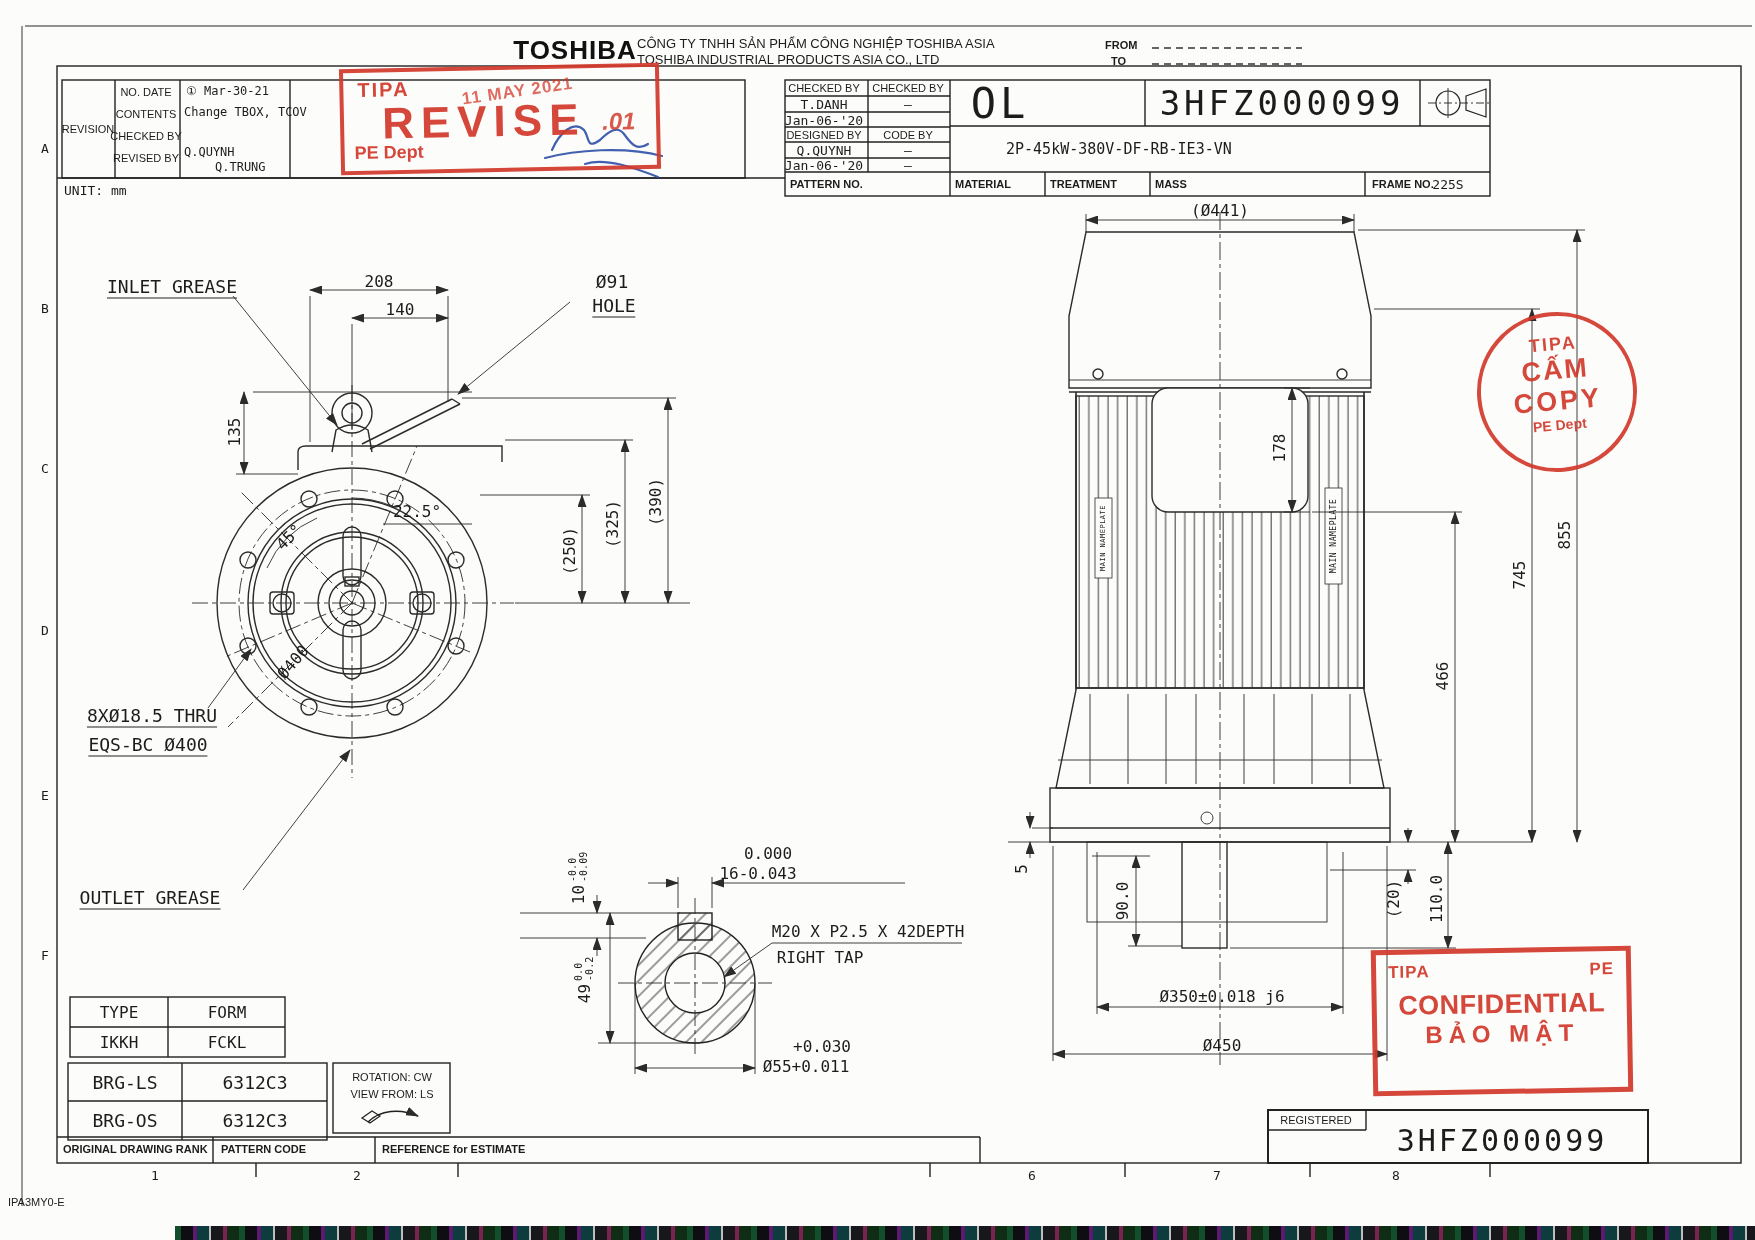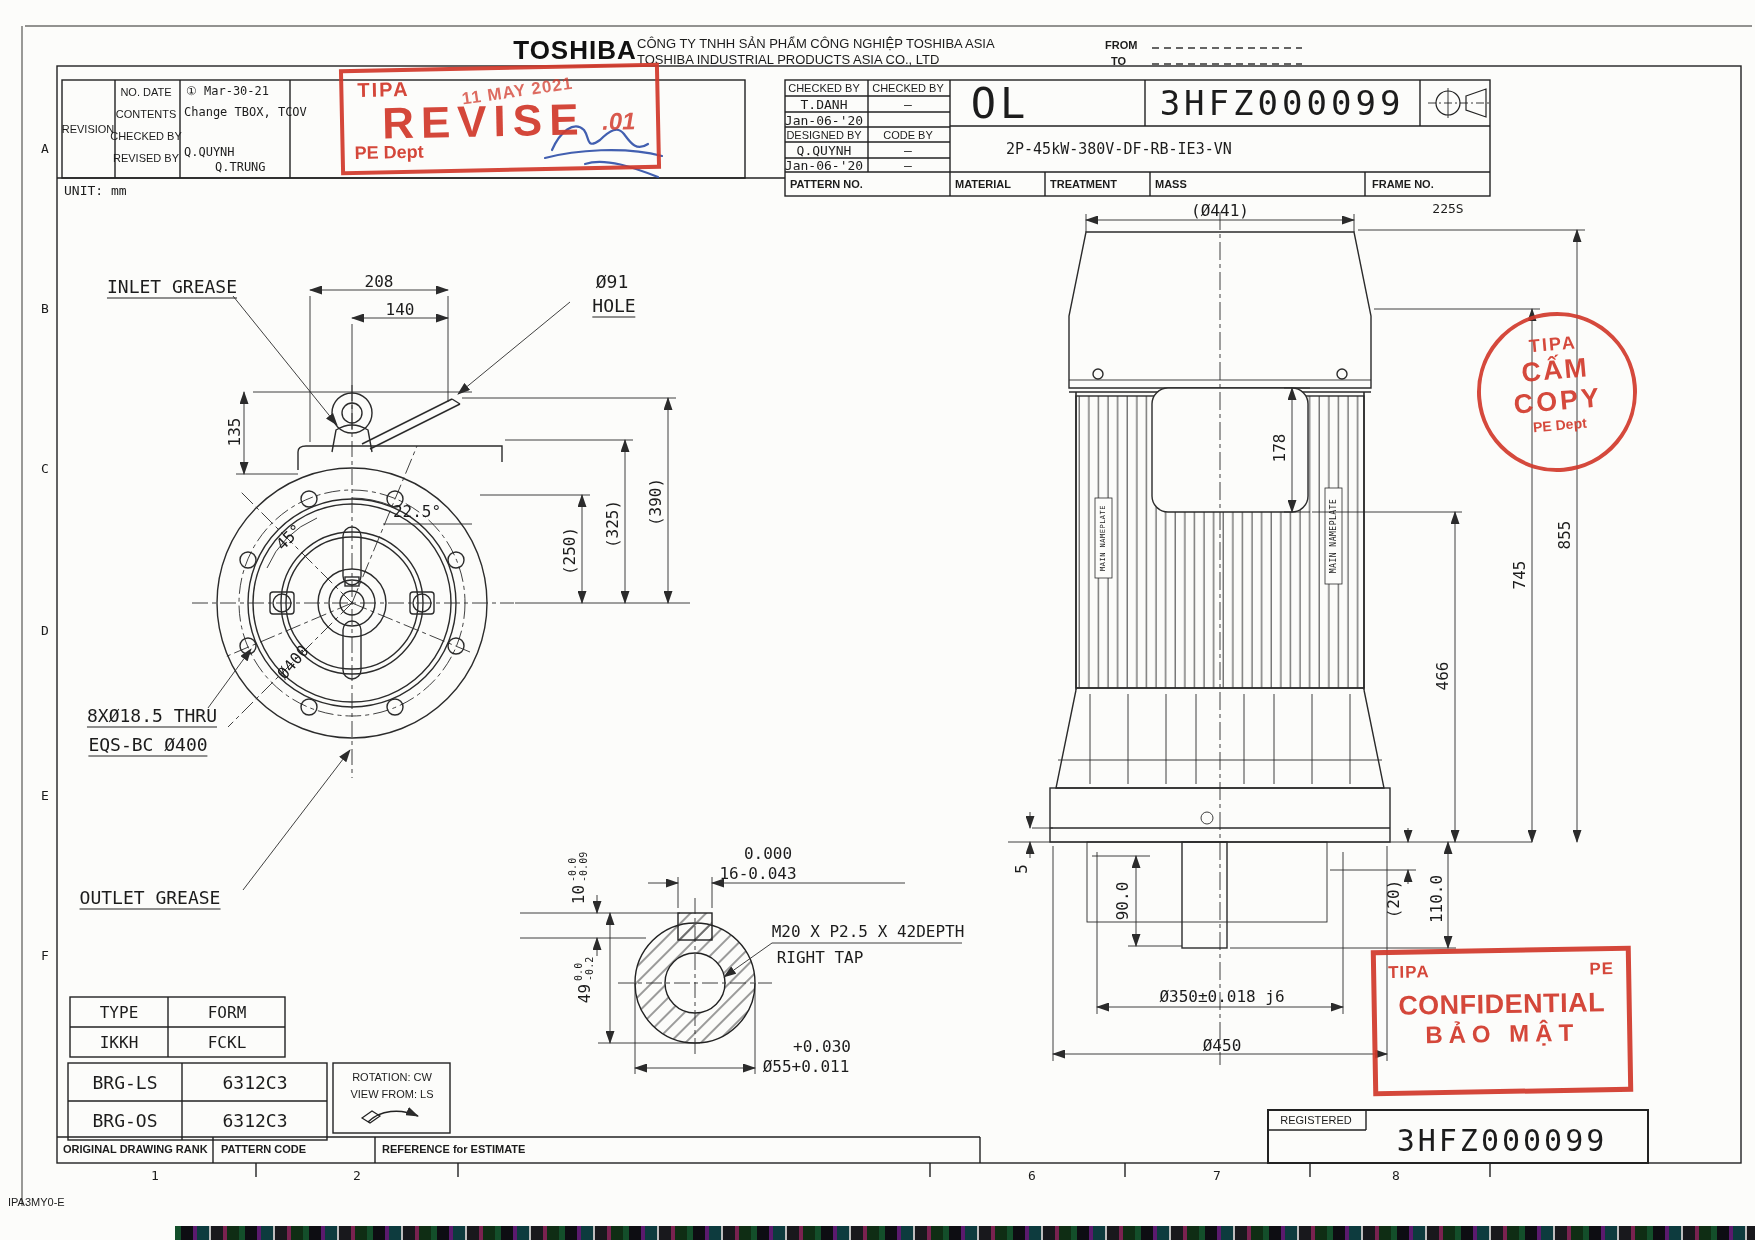--- a/index.html
+++ b/index.html
@@ -327,21 +327,21 @@
   <div class="lbl md" style="left:824px;top:165px;">Jan-06-'20</div>
   <div class="lbl md" style="left:908px;top:165px;">–</div>
   <div class="lbl" style="left:1000px;top:103px;font-size:42px;letter-spacing:4px;">OL</div>
   <div class="lbl" style="left:1282px;top:103px;font-size:34px;letter-spacing:4px;">3HFZ000099</div>
   <div class="lbl left" style="left:962px;top:149px;font-size:15px;margin-left:44px;">2P-45kW-380V-DF-RB-IE3-VN</div>
   <div class="lbl left sm" style="left:790px;top:184px;">PATTERN NO.</div>
   <div class="lbl left sm" style="left:955px;top:184px;">MATERIAL</div>
   <div class="lbl left sm" style="left:1050px;top:184px;">TREATMENT</div>
   <div class="lbl left sm" style="left:1155px;top:184px;">MASS</div>
   <div class="lbl left sm" style="left:1372px;top:184px;">FRAME NO.</div>
-  <div class="lbl md" style="left:1448px;top:184px;margin-top:24px;">225S</div>
+  <div class="lbl md" style="left:1448px;top:184px;">225S</div>
 
   <div class="lbl big u" style="left:172px;top:287px;">INLET GREASE</div>
   <div class="lbl" style="left:379px;top:281px;">208</div>
   <div class="lbl" style="left:400px;top:309px;">140</div>
   <div class="lbl rot" style="left:234px;top:432px;">135</div>
   <div class="lbl big" style="left:612px;top:281px;">Ø91</div>
   <div class="lbl big u" style="left:614px;top:306px;">HOLE</div>
   <div class="lbl rot" style="left:569px;top:551px;">(250)</div>
   <div class="lbl rot" style="left:612px;top:524px;">(325)</div>
   <div class="lbl rot" style="left:655px;top:502px;">(390)</div>

